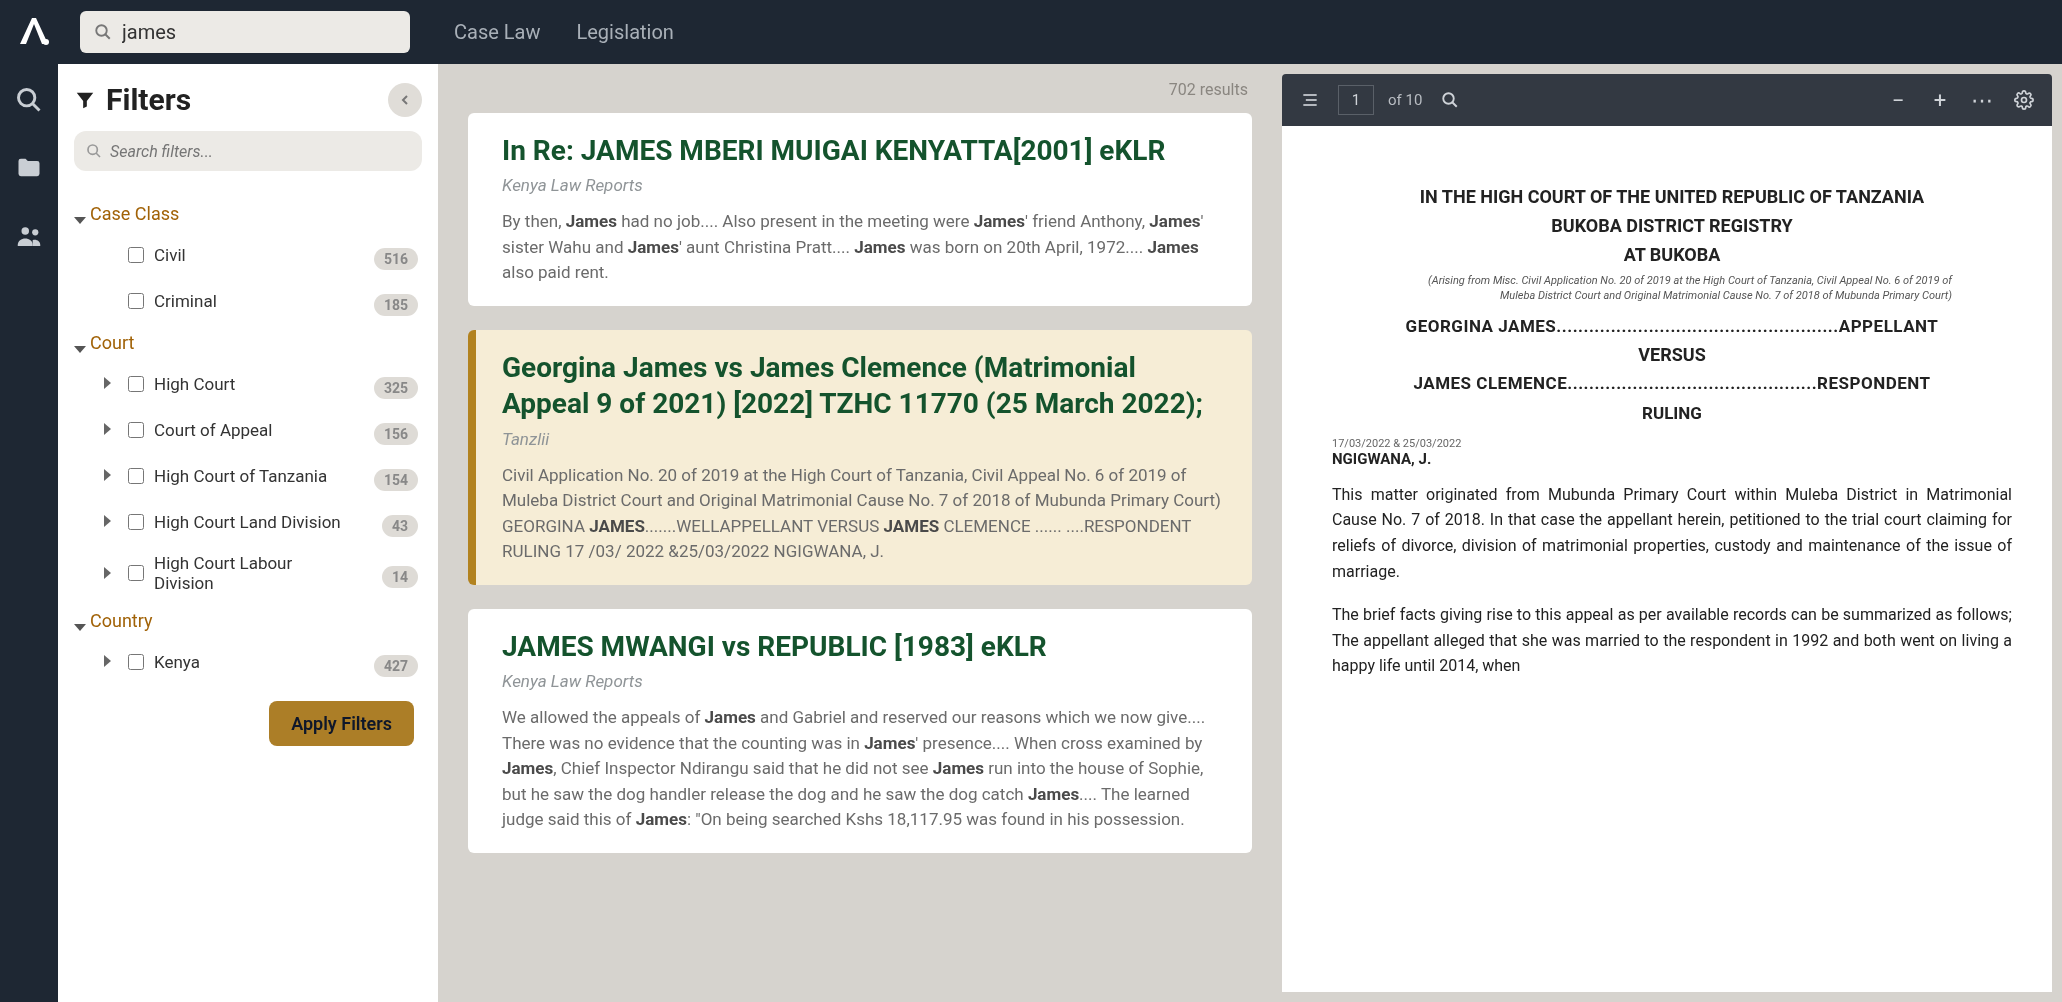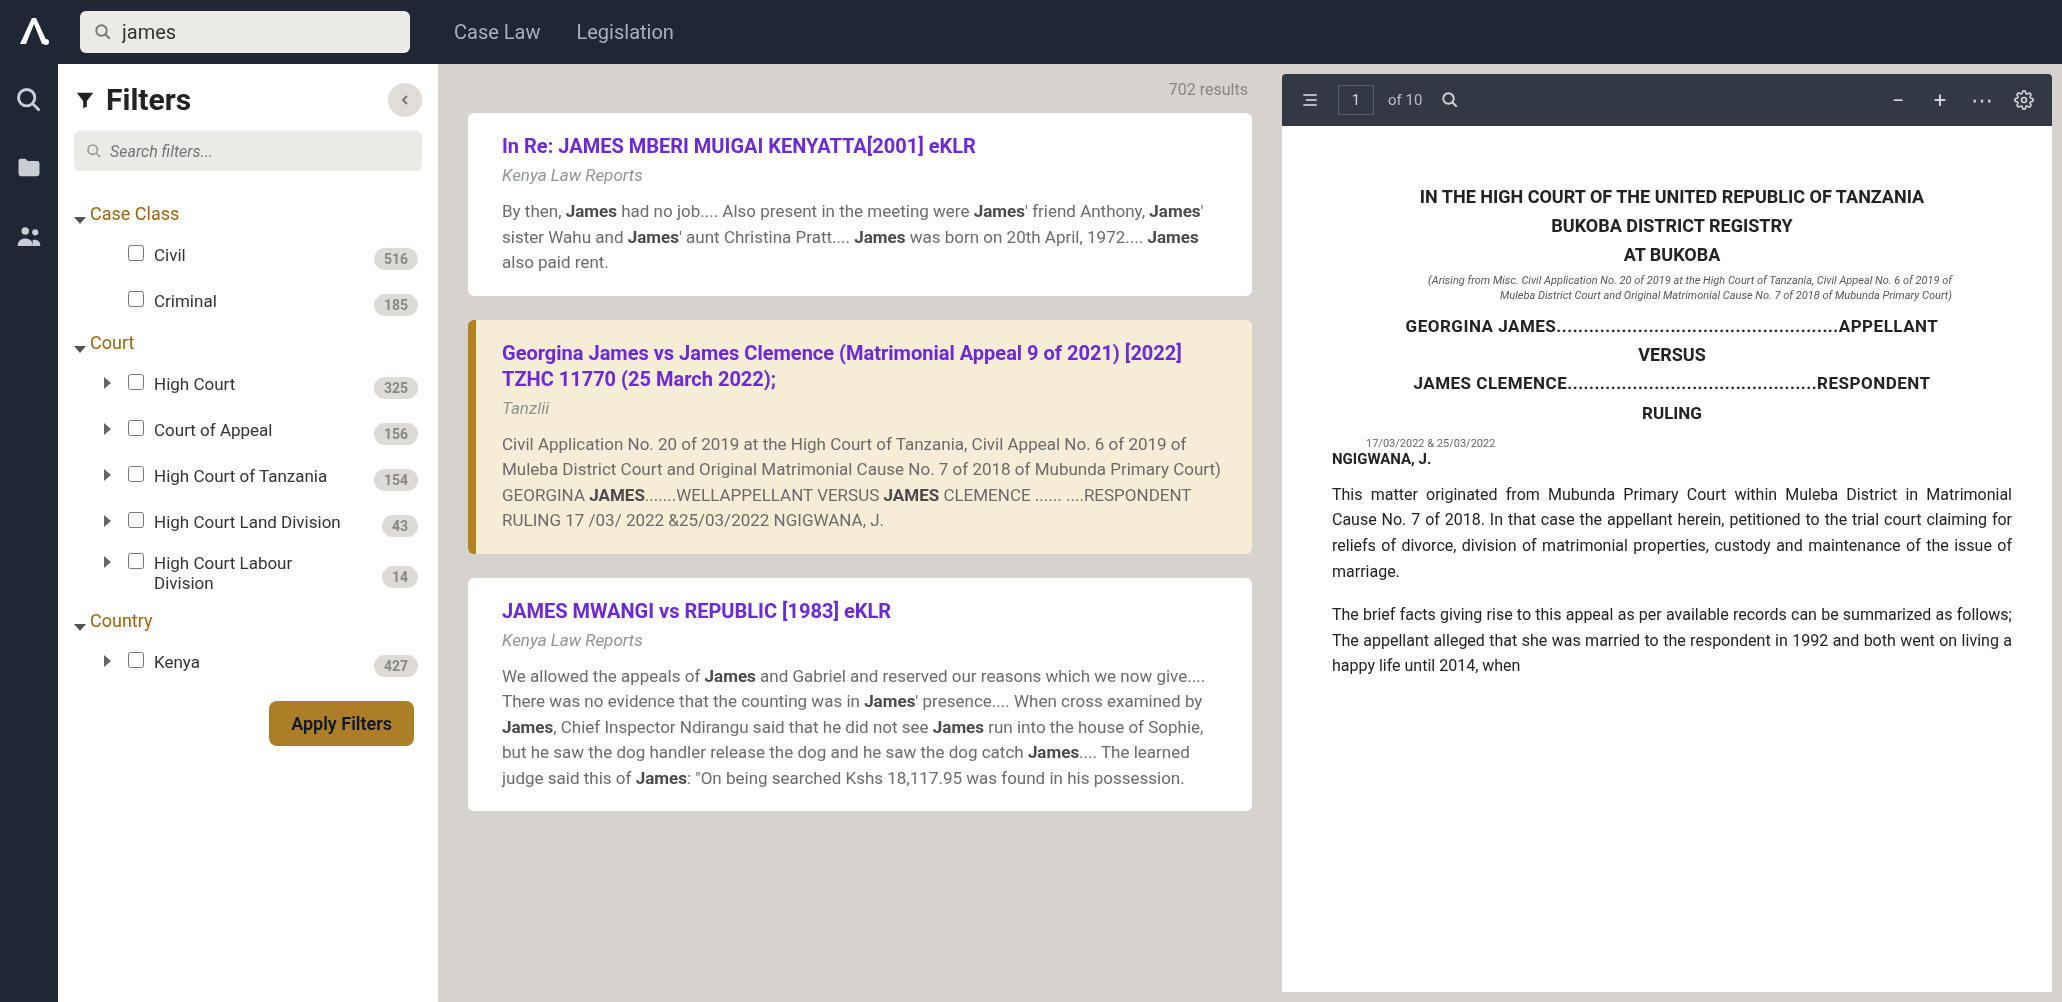--- a/index.html
+++ b/index.html
@@ -15,56 +15,56 @@
 .main { display: flex; height: calc(100vh - 64px); }
 
 .rail { width: 58px; background: #1e2733; display: flex; flex-direction: column; align-items: center; padding-top: 20px; gap: 36px; }
 .rail-icon { width: 32px; height: 32px; color: #c9ced4; display: flex; align-items: center; justify-content: center; }
 
 .filters { width: 380px; background: #fff; padding: 18px 16px; overflow-y: auto; display: flex; flex-direction: column; position: relative; }
 .filters-head { display: flex; align-items: center; justify-content: space-between; margin-bottom: 14px; }
 .filters-title { display: flex; align-items: center; gap: 10px; font-size: 30px; font-weight: 700; color: #222; }
 .filters-close { width: 34px; height: 34px; border-radius: 50%; background: #e0ddd8; display: flex; align-items: center; justify-content: center; color: #888; }
 
-.filter-search { background: #eceae6; border-radius: 6px; height: 40px; display: flex; align-items: center; padding: 0 12px; gap: 8px; margin-bottom: 24px; }
+.filter-search { background: #eceae6; border-radius: 12px; height: 40px; display: flex; align-items: center; padding: 0 12px; gap: 8px; margin-bottom: 24px; }
 .filter-search input { border: none; background: transparent; outline: none; font-size: 16px; width: 100%; color: #777; font-style: italic; }
 
 .fg-head { display: flex; align-items: flex-end; gap: 4px; font-size: 18px; color: #a16207; padding: 8px 0; cursor: pointer; }
 .fg-items { padding-left: 22px; }
 .fg-item { display: flex; align-items: center; justify-content: space-between; padding: 8px 4px 8px 8px; border-radius: 6px; }
-.fg-item .left { display: flex; align-items: flex-start; gap: 10px; }
+.fg-item .left { display: flex; align-items: center; gap: 10px; }
 .fg-item .chev { width: 14px; color: #666; }
 .fg-item input[type=checkbox] { width: 16px; height: 16px; }
 .fg-item .label { font-size: 17px; color: #333; max-width: 190px; line-height: 1.2; }
 .badge { background: #dedbd6; color: #888; font-size: 14px; font-weight: 700; border-radius: 12px; padding: 3px 10px; min-width: 36px; text-align: center; margin-top: 8px; }
 
 .apply-wrap { display: flex; justify-content: flex-end; padding: 16px 8px 4px; }
 .apply-btn { background: #ac7e27; color: #0f172a; border: none; border-radius: 8px; padding: 12px 22px; font-size: 18px; font-weight: 600; cursor: pointer; }
 
 .results { flex: 1; overflow-y: auto; padding: 8px 30px 20px; position: relative; }
 .results-count { text-align: right; color: #8a8680; font-size: 16px; padding: 8px 4px 14px; }
 .card { background: #fff; border-radius: 6px; padding: 20px 26px; margin-bottom: 24px; border-left: 8px solid transparent; }
 .card.selected { background: #f6edd6; border-left-color: #b2821f; }
-.card-title { font-size: 20px; font-weight: 700; color: #6d28d9; margin-bottom: 6px; line-height: 1.3; }
+.card-title { font-size: 28px; font-weight: 700; color: #14532d; margin-bottom: 6px; line-height: 1.3; }
 .card-source { font-size: 17px; font-style: italic; color: #8f9497; margin-bottom: 14px; }
 .card-snippet { font-size: 17px; color: #6b6b6b; line-height: 1.5; }
 .card-snippet b { font-weight: 700; color: #4a4a4a; }
 
 .doc { width: 780px; display: flex; flex-direction: column; padding: 10px 10px 10px 0; }
 .doc-toolbar { background: #333942; height: 52px; border-radius: 4px 4px 0 0; display: flex; align-items: center; padding: 0 14px; color: #cfd3d8; gap: 14px; }
 .doc-toolbar .tool { width: 28px; height: 28px; display: flex; align-items: center; justify-content: center; cursor: pointer; font-size: 22px; }
 .page-box { border: 1px solid #5a6068; width: 36px; height: 30px; display: flex; align-items: center; justify-content: center; font-size: 15px; }
 .page-of { font-size: 15px; color: #b8bcc2; }
 .doc-toolbar .spacer { flex: 1; }
 .doc-body { background: #fff; flex: 1; overflow-y: auto; padding: 60px 40px 20px 50px; font-family: Georgia, 'Times New Roman', serif; color: #222; }
 .doc-hdr { text-align: center; font-weight: 700; font-size: 18px; margin-bottom: 8px; }
 .doc-sub { text-align: right; font-size: 11px; font-style: italic; color: #555; margin: 6px auto 12px; max-width: 560px; line-height: 1.4; }
 .doc-party { text-align: center; font-weight: 700; font-size: 17px; letter-spacing: 0.5px; margin: 8px 0; white-space: nowrap; }
 .doc-ruling { text-align: center; font-weight: 700; font-size: 17px; margin: 10px 0 14px; }
-.doc-judge-num { font-size: 11px; color: #666; margin-left: 34px; }
+.doc-judge-num { font-size: 11px; color: #666; }
 .doc-judge { font-weight: 700; font-size: 15px; margin-bottom: 14px; }
 .doc-para { font-size: 16px; line-height: 1.6; text-align: justify; margin-bottom: 18px; }
 
 .chev-down { width: 0; height: 0; border-left: 6px solid transparent; border-right: 6px solid transparent; border-top: 7px solid #555; display: inline-block; }
 .chev-right { width: 0; height: 0; border-top: 6px solid transparent; border-bottom: 6px solid transparent; border-left: 7px solid #666; display: inline-block; }
 svg { display: block; }
 </style>
 </head>
 <body>
 

